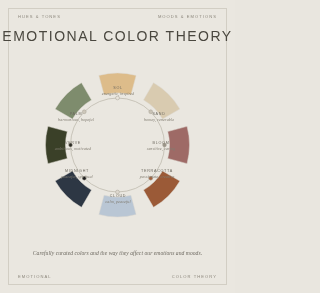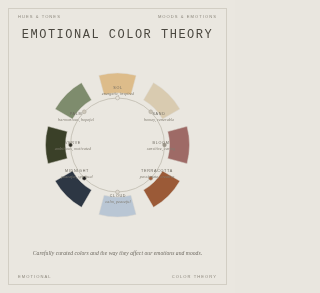--- a/index.html
+++ b/index.html
@@ -30,26 +30,25 @@
     font-weight:400;
     white-space:nowrap;
   }
   #eyebrow-left{ left:18px; }
   #eyebrow-right{ right:18px; }
 
   #title{
     position:absolute;
     top:28px; left:0; right:0;
     text-align:center;
-    font-size:12px;
+    font-size:14px;
     letter-spacing:1.5px;
     color:#4a473f;
     font-weight:400;
     white-space:nowrap;
-    font-family:Liberation Mono, monospace;
   }
 
   
   #wheel-wrap{
     position:absolute;
     left:0; top:50px;
     width:235px; height:185px;
   }
   #wheel-svg{ display:block; width:235px; height:185px; }
 

